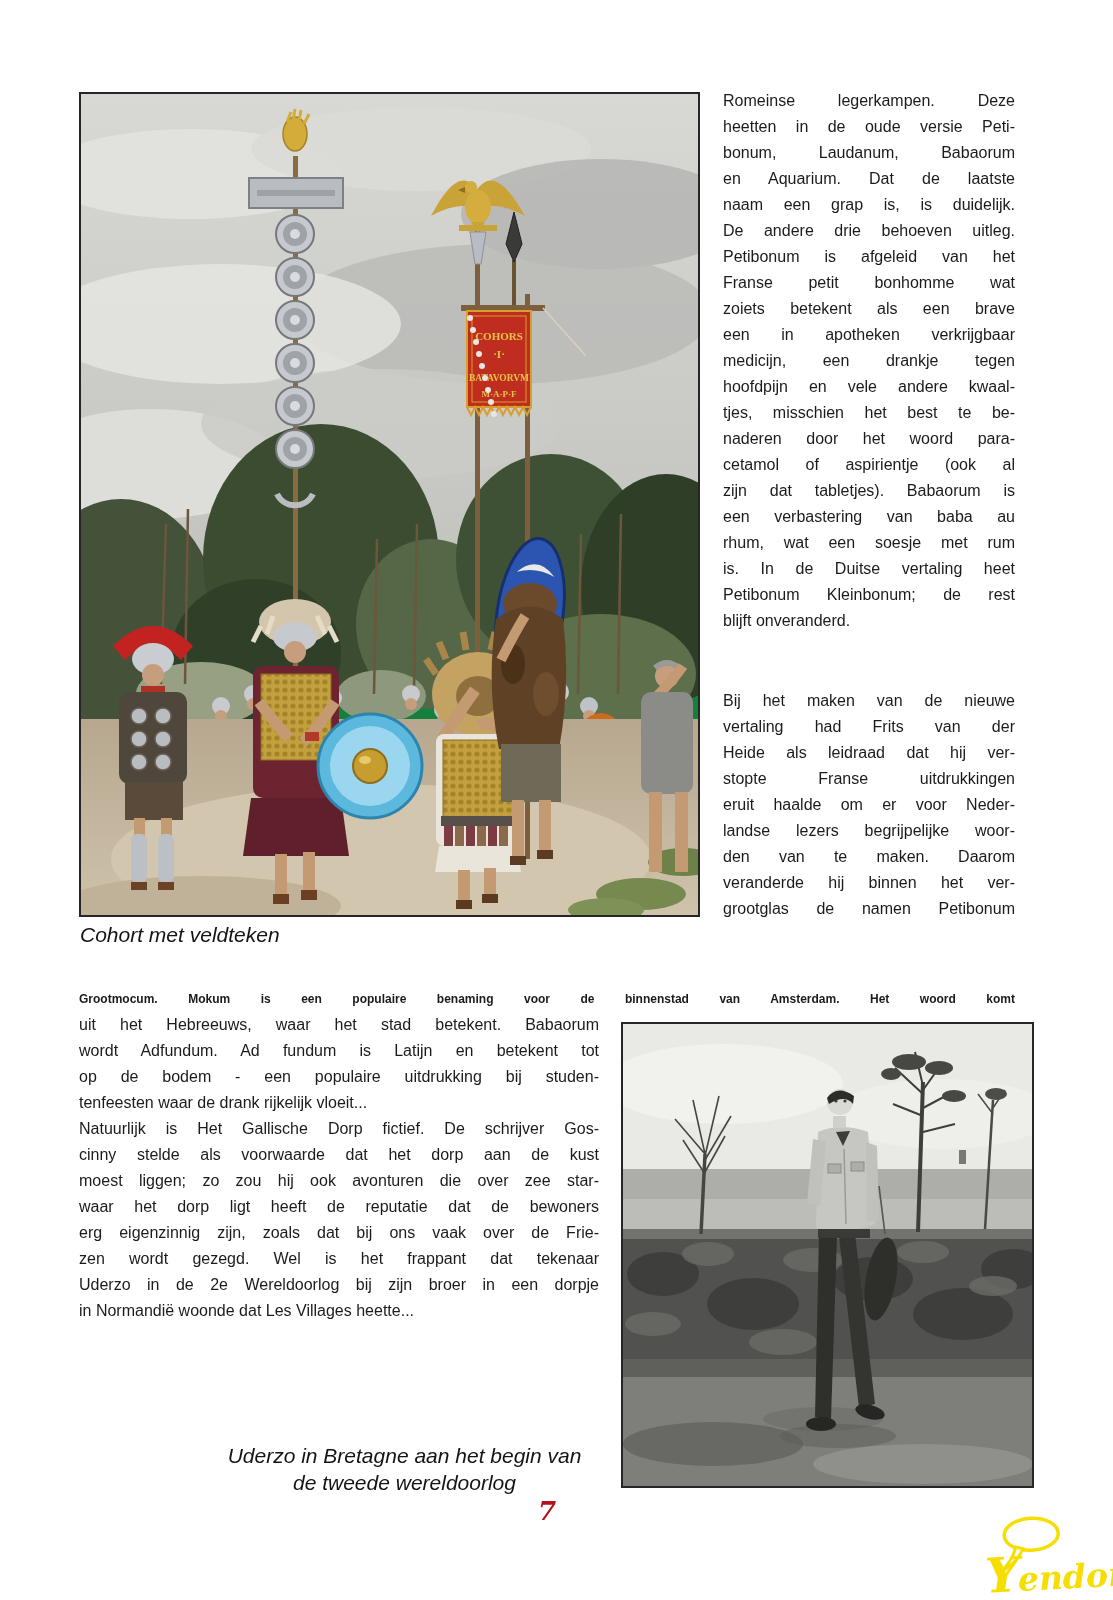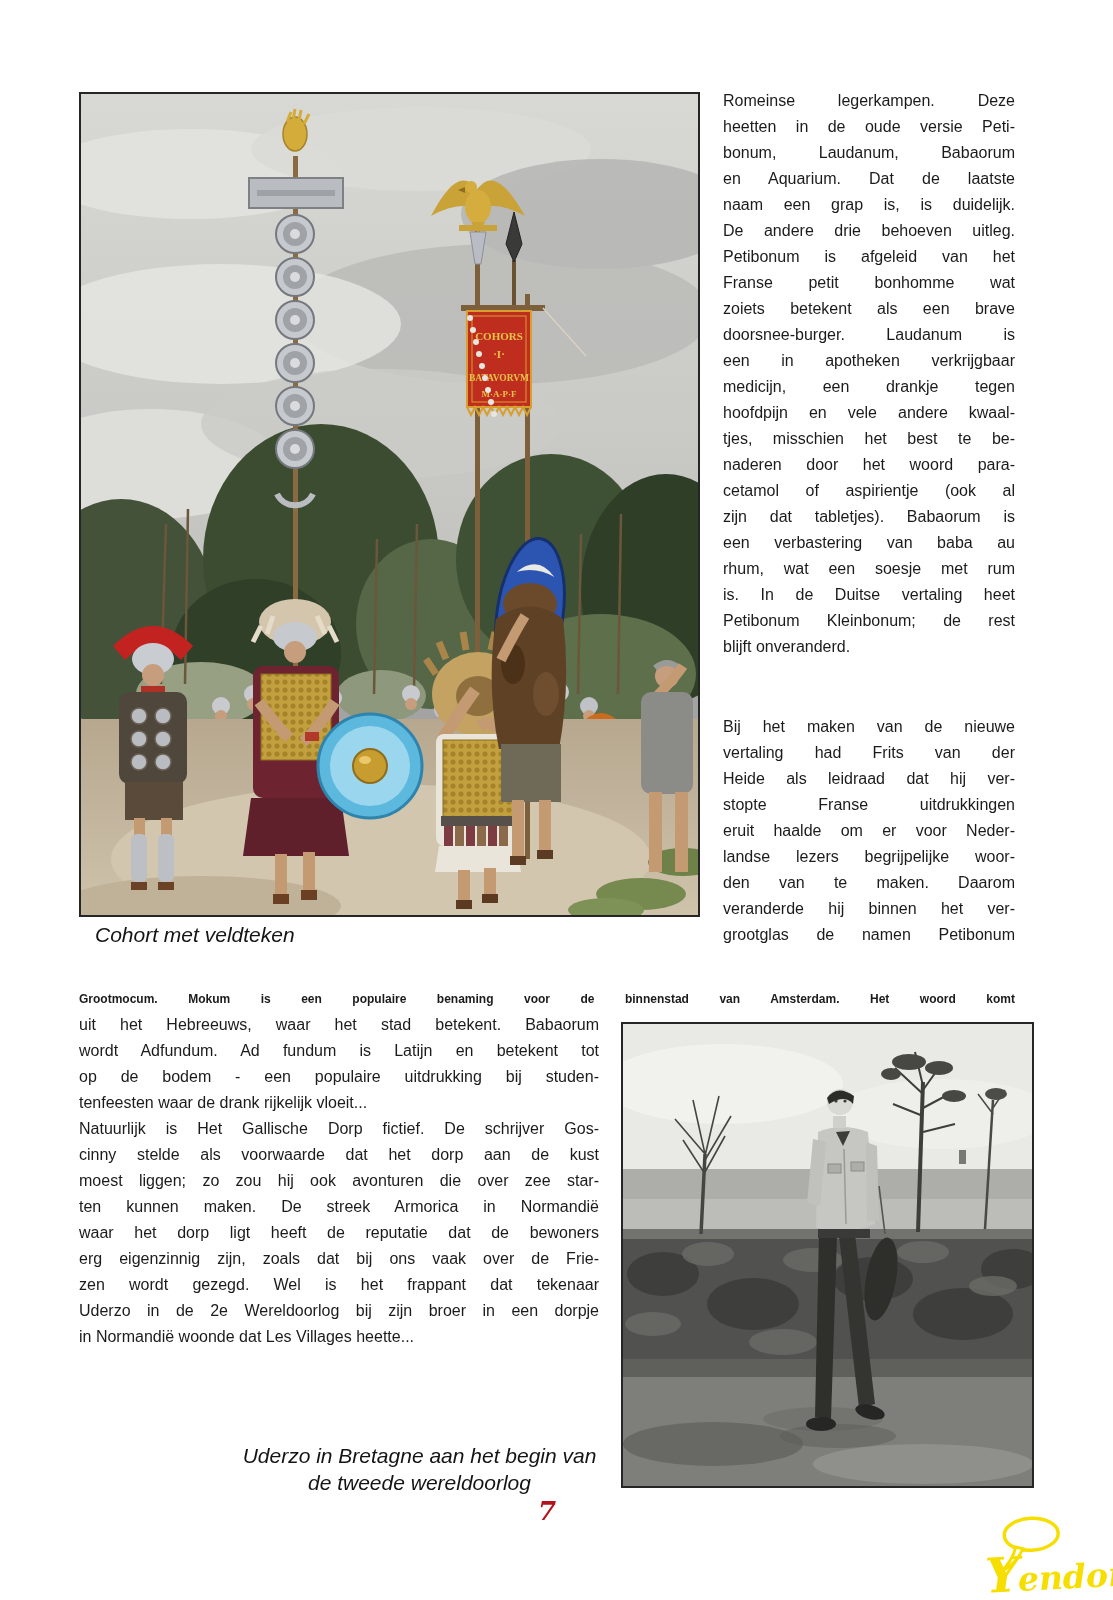--- a/index.html
+++ b/index.html
@@ -1,30 +1,30 @@
 <!DOCTYPE html>
 <html><head>
 <meta charset="utf-8">
 <style>
   html,body{margin:0;padding:0;background:#888;}
   .page{position:relative;width:1113px;height:1600px;background:#ffffff;
         font-family:"Liberation Sans",sans-serif;color:#1b1b1b;overflow:hidden;}
-  figure.photo{position:absolute;margin:0;border:2px solid #262626;box-sizing:border-box;background:#a3a3a3;}
+  figure.photo{position:absolute;margin:0;border:2px solid #262626;box-sizing:border-box;background:#15803d;}
   figure.photo svg{display:block;width:100%;height:100%;}
   #photo-cohort{left:79px;top:92px;width:621px;height:825px;}
   #photo-uderzo{left:621px;top:1022px;width:413px;height:466px;}
   .col{position:absolute;font-size:16px;line-height:26px;}
   #col-right{left:723px;top:88px;width:292px;}
   #col-right .para + .para{margin-top:54px;}
   #col-left{left:79px;top:1012px;width:520px;}
   #line-full{left:79px;top:986px;width:936px;position:absolute;font-size:12px;line-height:26px;font-weight:bold;}
   .line{text-align:justify;text-align-last:justify;height:26px;}
   .line.end{text-align-last:left;}
   .it{}
-  .caption{position:absolute;font-style:italic;font-size:21px;line-height:27px;color:#141414;margin-left:15px;}
+  .caption{position:absolute;font-style:italic;font-size:21px;line-height:27px;color:#141414;}
   #caption-cohort{left:80px;top:921px;}
   #caption-uderzo{left:219px;top:1442px;width:371px;text-align:center;}
   #page-number{position:absolute;left:527px;top:1496px;width:40px;text-align:center;
                color:#B2131A;font-weight:bold;font-style:italic;font-size:26px;
                font-family:"DejaVu Serif",serif;}
   #logo{position:absolute;left:963px;top:1498px;width:150px;height:100px;}
 </style>
 </head>
 <body>
 
@@ -303,21 +303,20 @@
       <div class="para">
         <div class="line"><span>Romeinse legerkampen. Deze</span></div>
         <div class="line"><span>heetten in de oude versie Peti-</span></div>
         <div class="line"><span>bonum, Laudanum, Babaorum</span></div>
         <div class="line"><span>en Aquarium. Dat de laatste</span></div>
         <div class="line"><span>naam een grap is, is duidelijk.</span></div>
         <div class="line"><span>De andere drie behoeven uitleg.</span></div>
         <div class="line"><span>Petibonum is afgeleid van het</span></div>
         <div class="line"><span>Franse </span><span class="it">petit bonhomme</span><span> wat</span></div>
         <div class="line"><span>zoiets betekent als een </span><span class="it">brave</span></div>
-        <div class="line"><span class="it">doorsnee-burger</span><span>. Laudanum is</span></div>
         <div class="line"><span>een in apotheken verkrijgbaar</span></div>
         <div class="line"><span>medicijn, een drankje tegen</span></div>
         <div class="line"><span>hoofdpijn en vele andere kwaal-</span></div>
         <div class="line"><span>tjes, misschien het best te be-</span></div>
         <div class="line"><span>naderen door het woord para-</span></div>
         <div class="line"><span>cetamol of aspirientje (ook al</span></div>
         <div class="line"><span>zijn dat tabletjes). Babaorum is</span></div>
         <div class="line"><span>een verbastering van </span><span class="it">baba au</span></div>
         <div class="line"><span class="it">rhum</span><span>, wat een soesje met rum</span></div>
         <div class="line"><span>is. In de Duitse vertaling heet</span></div>
@@ -343,21 +342,20 @@
       <div class="para">
         <div class="line"><span>uit het Hebreeuws, waar het </span><span class="it">stad</span><span> betekent. Babaorum</span></div>
         <div class="line"><span>wordt Adfundum. </span><span class="it">Ad fundum</span><span> is Latijn en betekent </span><span class="it">tot</span></div>
         <div class="line"><span class="it">op de bodem</span><span> - een populaire uitdrukking bij studen-</span></div>
         <div class="line end"><span>tenfeesten waar de drank rijkelijk vloeit...</span></div>
       </div>
       <div class="para">
         <div class="line"><span>Natuurlijk is Het Gallische Dorp fictief. De schrijver Gos-</span></div>
         <div class="line"><span>cinny stelde als voorwaarde dat het dorp aan de kust</span></div>
         <div class="line"><span>moest liggen; zo zou hij ook avonturen die over zee star-</span></div>
-        <div class="line"><span>ten kunnen maken. De streek Armorica in Normandië</span></div>
         <div class="line"><span>waar het dorp ligt heeft de reputatie dat de bewoners</span></div>
         <div class="line"><span>erg eigenzinnig zijn, zoals dat bij ons vaak over de Frie-</span></div>
         <div class="line"><span>zen wordt gezegd. Wel is het frappant dat tekenaar</span></div>
         <div class="line"><span>Uderzo in de 2e Wereldoorlog bij zijn broer in een dorpje</span></div>
         <div class="line end"><span>in Normandië woonde dat Les Villages heette...</span></div>
       </div>
     </div>
 
   <figure class="photo" id="photo-uderzo">
     <svg viewBox="0 0 409 462" preserveAspectRatio="none">

